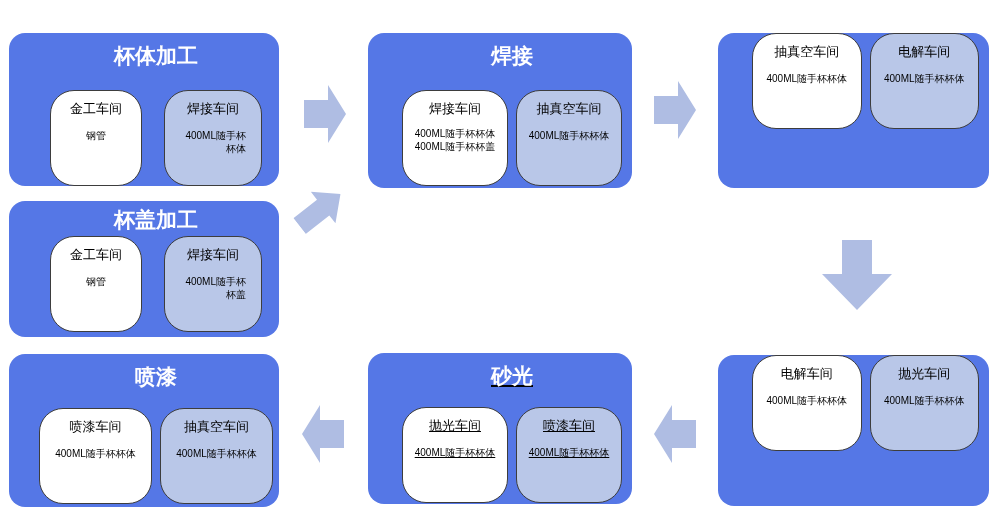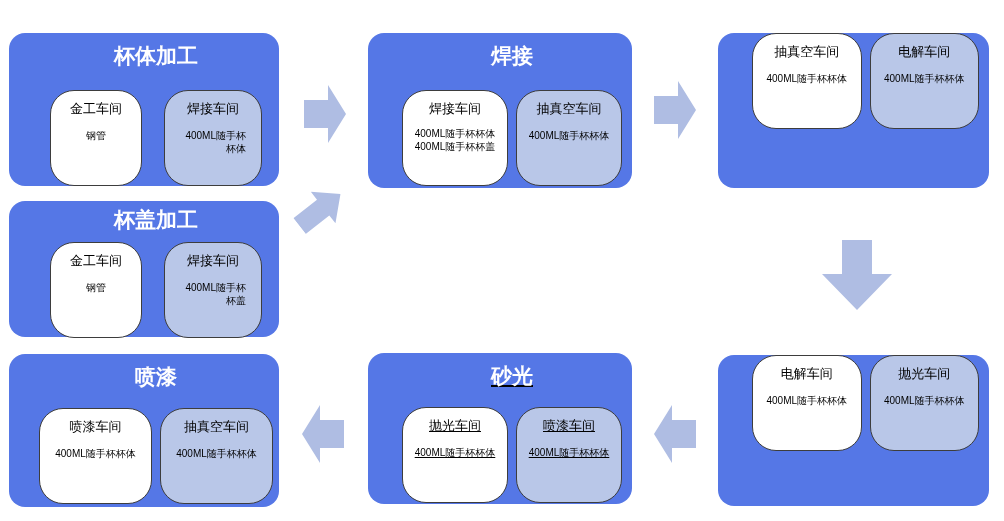--- a/index.html
+++ b/index.html
@@ -33,21 +33,21 @@
   .p7{left:718px; top:355px; width:271px; height:151px;}
 
   .panel-title{
     margin:10px 0 22px 0;
     text-align:center;
     color:var(--title-text);
     font-size:21px;
     font-weight:bold;
     line-height:1.2;
   }
-  .p4 .panel-title{margin:6px 0 10px 0;}
+  .p4 .panel-title{margin:6px 0 4px 0;}
   .p5 .panel-title, .p6 .panel-title, .p7 .panel-title{margin:10px 0 19px 0;}
 
   .cards{
     display:flex;
     flex-direction:row;
     justify-content:center;
     align-items:stretch;
     gap:8px;
     padding:0 10px;
   }

